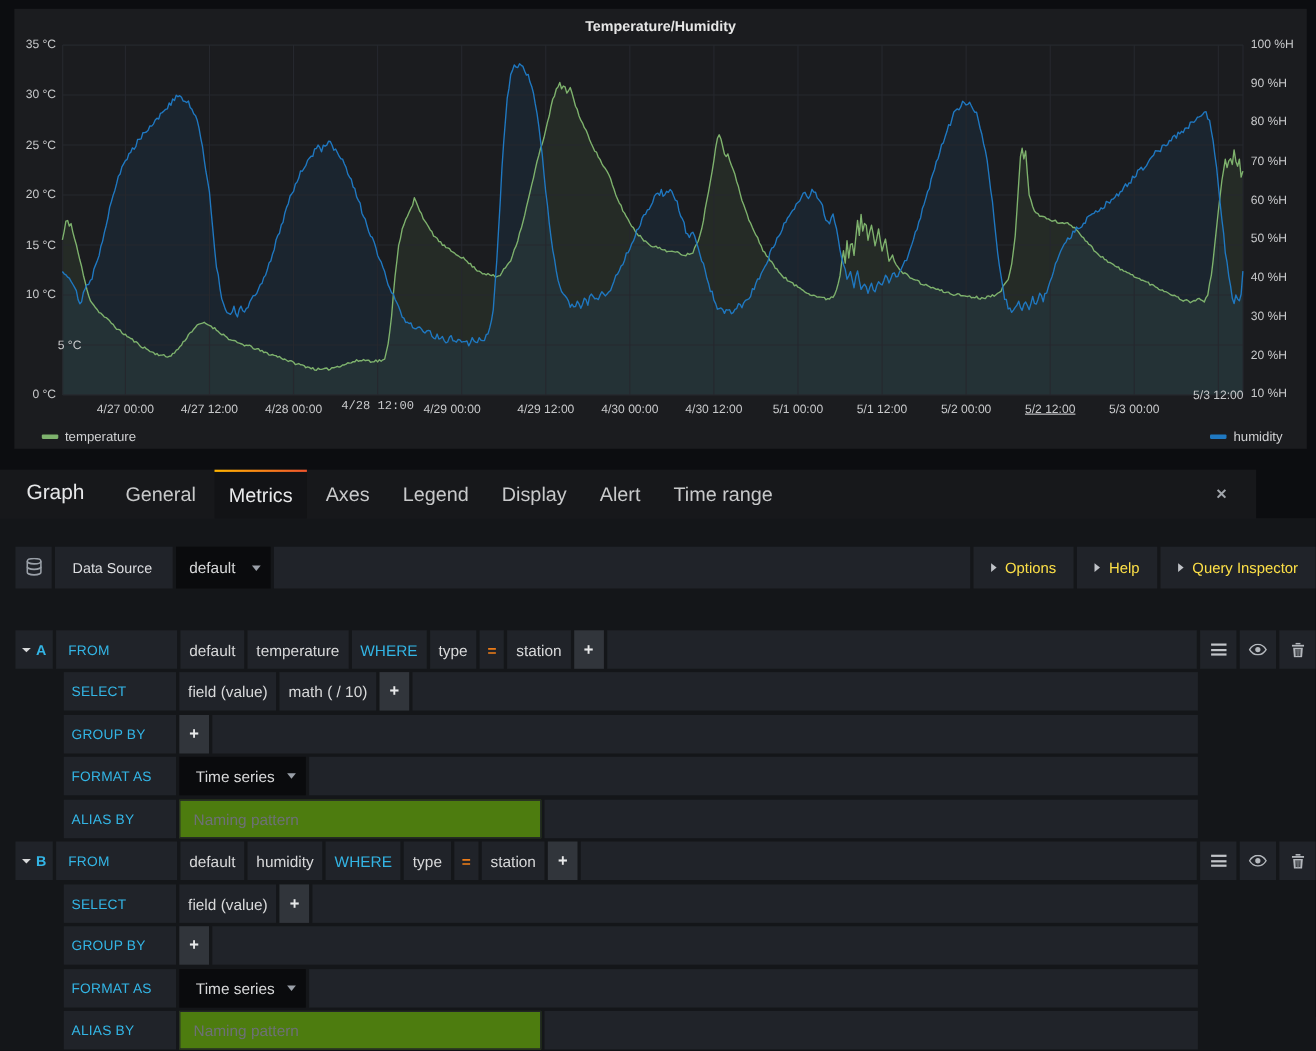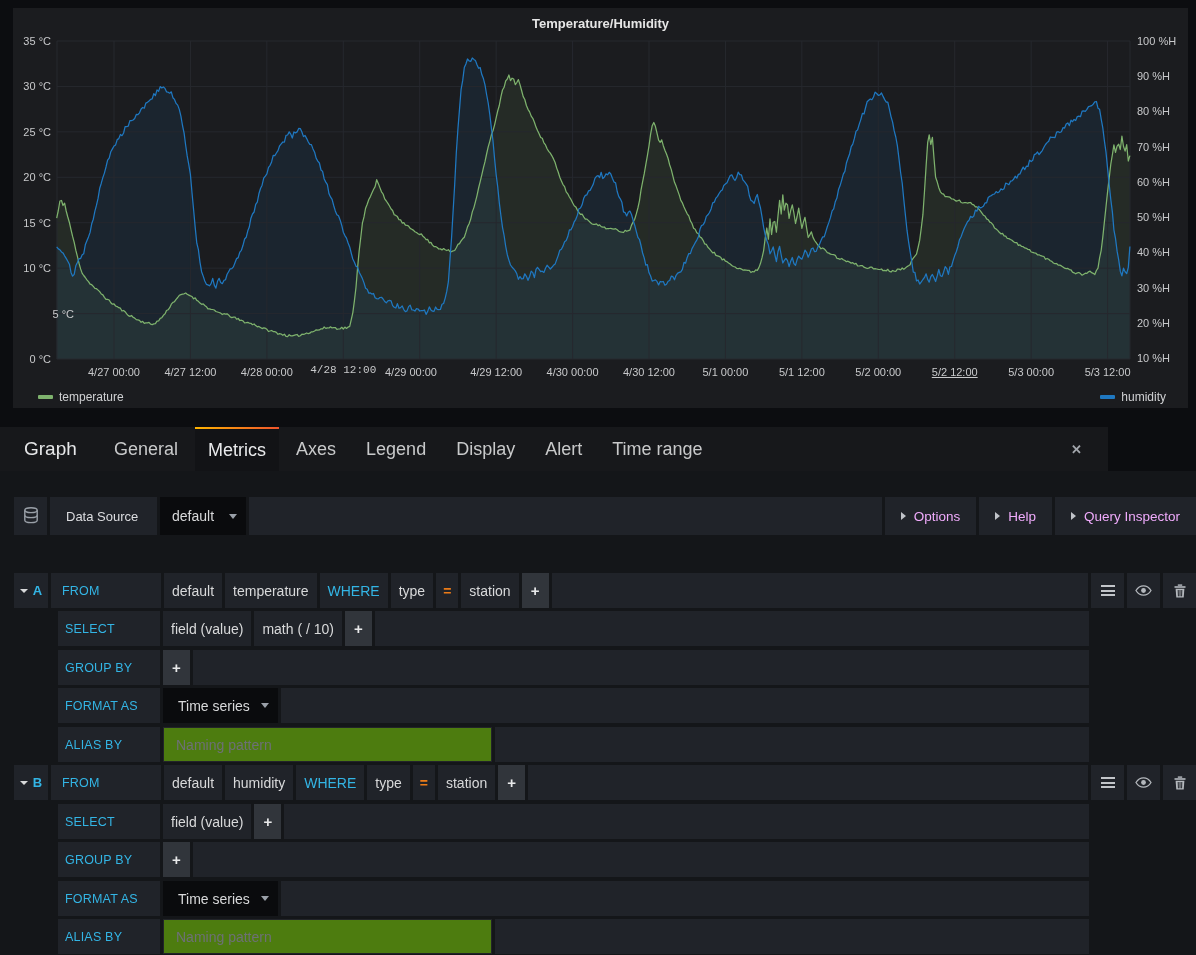--- a/index.html
+++ b/index.html
@@ -7,42 +7,42 @@
   .abs{position:absolute;}
   
   #panel{left:13px;top:8px;width:1175px;height:400px;background:#1b1c1f;}
   #chart-svg{position:absolute;left:0;top:0;}
   .panel-title{left:0;right:0;top:8px;text-align:center;color:#e6e6e6;font-size:13px;font-weight:bold;}
   .ytick{position:absolute;color:#c8c9cb;font-size:11px;line-height:13px;white-space:nowrap;}
   .xtick{position:absolute;color:#c8c9cb;font-size:11px;text-align:center;width:72px;}
   .legend-item{position:absolute;top:382px;display:flex;align-items:center;gap:6px;color:#d0d1d3;font-size:12px;}
   .legend-dash{width:15px;height:4px;border-radius:1px;display:inline-block;}
   
-  #tabbar{left:0;top:427px;width:1108px;height:44px;background:#17181b;border-bottom:1px solid #2e3036;}
+  #tabbar{left:0;top:427px;width:1108px;height:44px;background:#17181b;border-bottom:1px solid #2e3036;padding-left:34px;}
   .graph-title{position:absolute;left:24px;top:0;height:44px;display:flex;align-items:center;
     color:#e6e7e9;font-size:19px;font-weight:500;}
   .tabs{position:absolute;left:101px;top:0;height:45px;display:flex;align-items:stretch;}
   .tab{padding:0 13px;margin-right:4px;display:flex;align-items:center;color:#c8c9ca;font-size:18px;cursor:pointer;}
   .tab.active{background:#121316;border-top:2px solid;
     border-image:linear-gradient(to right,#ffb500,#f0542d) 1;color:#e9eaec;}
   .close-x{position:absolute;right:26px;top:0;height:44px;display:flex;align-items:center;
     color:#a2a6ac;font-size:13px;font-weight:bold;cursor:pointer;}
   
   #editor{left:0;top:471px;width:1196px;height:484px;background:#141619;}
   .row{position:absolute;left:14px;width:1182px;height:35px;display:flex;gap:3px;align-items:stretch;}
   .dsrow{height:38px;}
   .box{background:#202329;display:flex;align-items:center;color:#d8d9da;font-size:14px;}
   .iconcell{width:33px;justify-content:center;flex:none;}
   .dslabel{width:91px;padding-left:16px;flex:none;font-size:13px;color:#dcdde0;}
   .dropdown{background:#0a0b0d;width:74px;padding-left:12px;flex:none;justify-content:space-between;}
   .dropdown .txt{font-size:14px;color:#d8d9da;}
   .caret-down{width:0;height:0;border-left:4px solid transparent;border-right:4px solid transparent;
     border-top:5px solid #9aa0a8;margin-right:9px;}
   .filler{flex:1;}
-  .topbtn{flex:none;padding:0 16px;gap:8px;font-size:13.5px;color:#f0abfc;cursor:pointer;}
+  .topbtn{flex:none;padding:0 16px;gap:8px;font-size:13.5px;color:#fde047;cursor:pointer;}
   .caret-right{width:0;height:0;border-top:4px solid transparent;border-bottom:4px solid transparent;
     border-left:5px solid #c0c3c8;display:inline-block;}
   .letterbox{width:34px;flex:none;justify-content:center;gap:5px;cursor:pointer;}
   .letterbox .cd{width:0;height:0;border-left:4px solid transparent;border-right:4px solid transparent;
     border-top:4px solid #d8d9da;}
   .qletter{color:#33b5e5;font-weight:bold;font-size:13px;}
   .kwbox{width:99px;padding-left:11px;flex:none;}
   .kwbox.sub{width:95px;padding-left:7px;}
   .kw{color:#33b5e5;font-size:12.5px;font-weight:500;letter-spacing:.2px;}
   .spacer{width:41px;flex:none;background:transparent;}
@@ -128,21 +128,21 @@
     <div class="xtick" style="left: 294.288px; top: 356px; font-family: Liberation Mono, monospace;">4/28 12:00</div>
     <div class="xtick" style="left: 362px; top: 358px;">4/29 00:00</div>
     <div class="xtick" style="left: 447.146px; top: 358px;">4/29 12:00</div>
     <div class="xtick" style="left: 523.575px; top: 358px;">4/30 00:00</div>
     <div class="xtick" style="left: 600.004px; top: 358px;">4/30 12:00</div>
     <div class="xtick" style="left: 676.434px; top: 358px;">5/1 00:00</div>
     <div class="xtick" style="left: 752.863px; top: 358px;">5/1 12:00</div>
     <div class="xtick" style="left: 829.292px; top: 358px;">5/2 00:00</div>
     <div class="xtick" style="left: 905.721px; top: 358px; text-decoration: underline;">5/2 12:00</div>
     <div class="xtick" style="left: 982.15px; top: 358px;">5/3 00:00</div>
-    <div class="xtick" style="left: 1058.58px; top: 358px;">5/3 12:00</div>
+    <div class="xtick" style="left: 1058.58px; top: 346px;">5/3 12:00</div>
   </div>
 
 <div id="tabbar" class="abs">
   <div class="graph-title">Graph</div>
   <div class="tabs">
     <div class="tab">General</div>
     <div class="tab active">Metrics</div>
     <div class="tab">Axes</div>
     <div class="tab">Legend</div>
     <div class="tab">Display</div>

